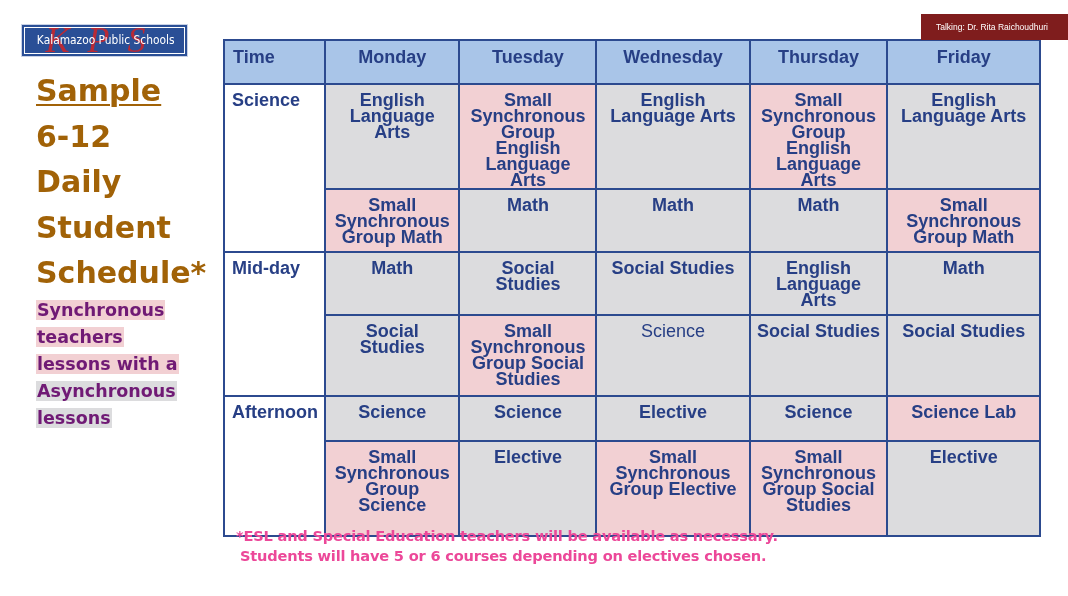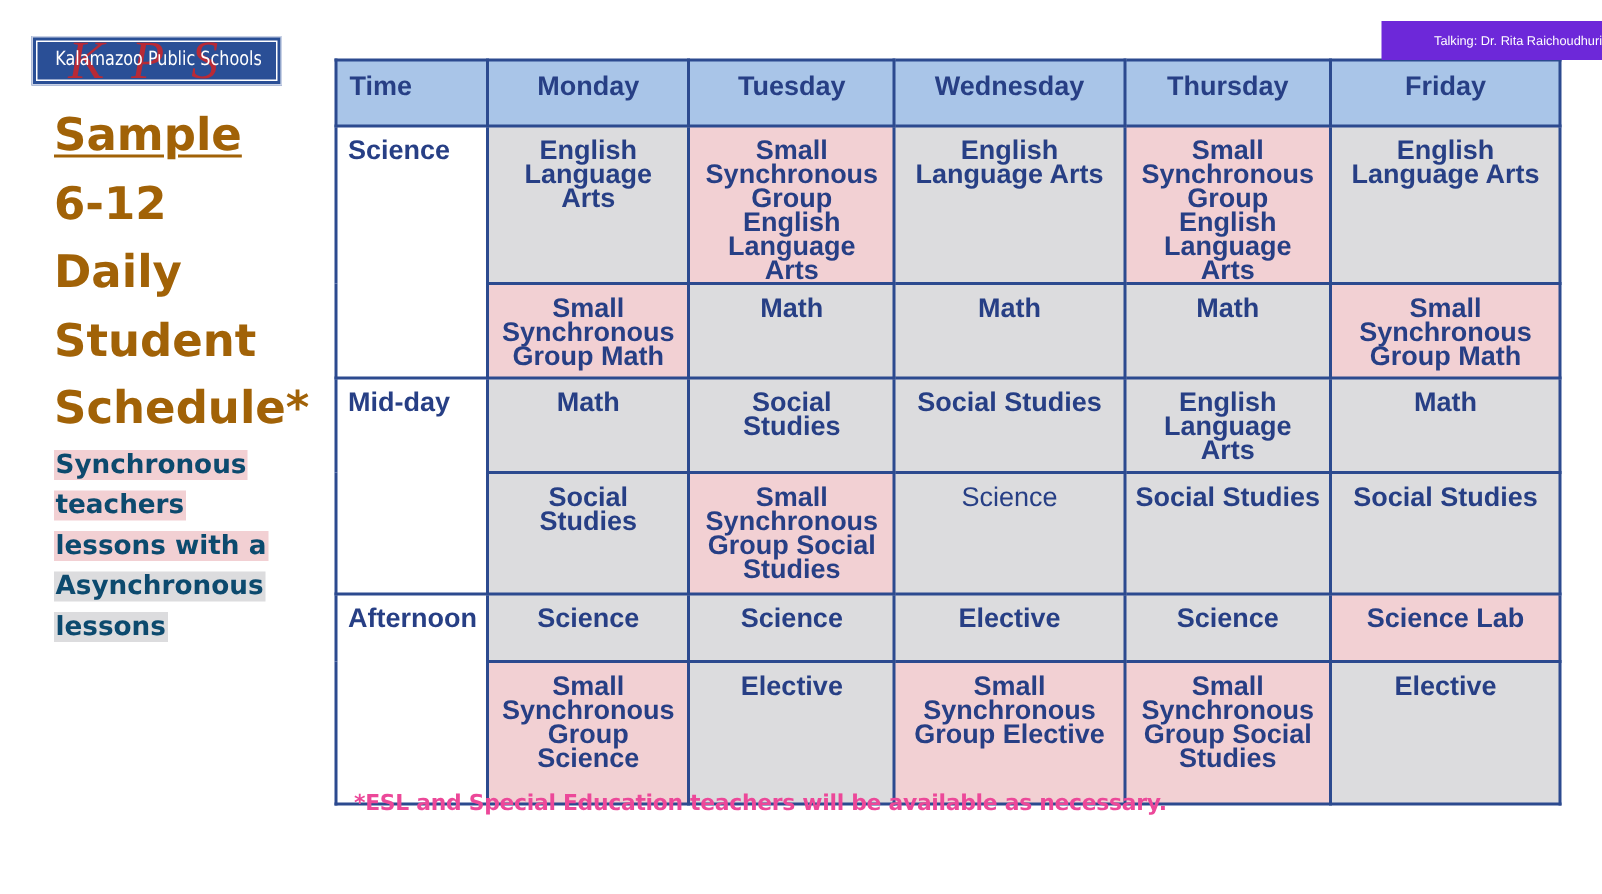--- a/index.html
+++ b/index.html
@@ -33,21 +33,21 @@
     
     .title {
       position: absolute; left: 36px; top: 68px; width: 180px;
       color: #a16207; font-family: "DejaVu Sans", sans-serif;
       font-weight: bold; font-size: 30px; line-height: 45.5px;
     }
     .title .underline { text-decoration: underline; text-decoration-thickness: 2px; text-underline-offset: 3px; }
 
     .legend {
       position: absolute; left: 36px; top: 297px; width: 180px;
-      color: #0c4a6e; font-family: "DejaVu Sans", sans-serif;
+      color: #701a75; font-family: "DejaVu Sans", sans-serif;
       font-weight: bold; font-size: 17.5px; line-height: 27px;
     }
     .legend span { padding: 0 1px; }
     .legend .sync span { background: #f2d0d3; }
     .legend .async span { background: #dcdcde; }
 
     
     table.schedule {
       position: absolute; left: 223px; top: 39px; width: 818px; height: 474px;
       border-collapse: collapse;
@@ -70,23 +70,23 @@
       position: absolute; left: 236px; top: 526px;
       color: #ec4899; font-family: "DejaVu Sans", sans-serif;
       font-weight: bold; font-size: 14.6px; line-height: 20px;
       letter-spacing: -0.2px;
     }
     .footnote div:nth-child(2) { padding-left: 4px; }
 
     
     .talking {
       position: absolute; left: 921px; top: 14px; width: 147px; height: 26px;
-      background: #6d28d9; color: #ffffff;
+      background: #7f1d1d; color: #ffffff;
       font-family: "Liberation Sans", sans-serif; font-size: 8.5px;
-      line-height: 26px; padding-left: 15px; white-space: nowrap; text-align: right;
+      line-height: 26px; padding-left: 15px; white-space: nowrap;
     }
   </style>
 </head>
 <body>
 
 <div class="slide">
 
   <div class="logo">
     <div class="logo-kps">KPS</div>
     <div class="logo-text">Kalamazoo Public Schools</div>
@@ -176,16 +176,17 @@
       <td class="async">Elective</td>
       <td class="sync">Small Synchronous Group Elective</td>
       <td class="sync">Small Synchronous Group Social Studies</td>
       <td class="async">Elective</td>
     </tr>
   </tbody>
     </table>
 
   <div class="footnote">
     <div>*ESL and Special Education teachers will be available as necessary.</div>
+    <div>Students will have 5 or 6 courses depending on electives chosen.</div>
   </div>
 
   <div class="talking">Talking: Dr. Rita Raichoudhuri</div>
 </div>
 
 </body></html>

